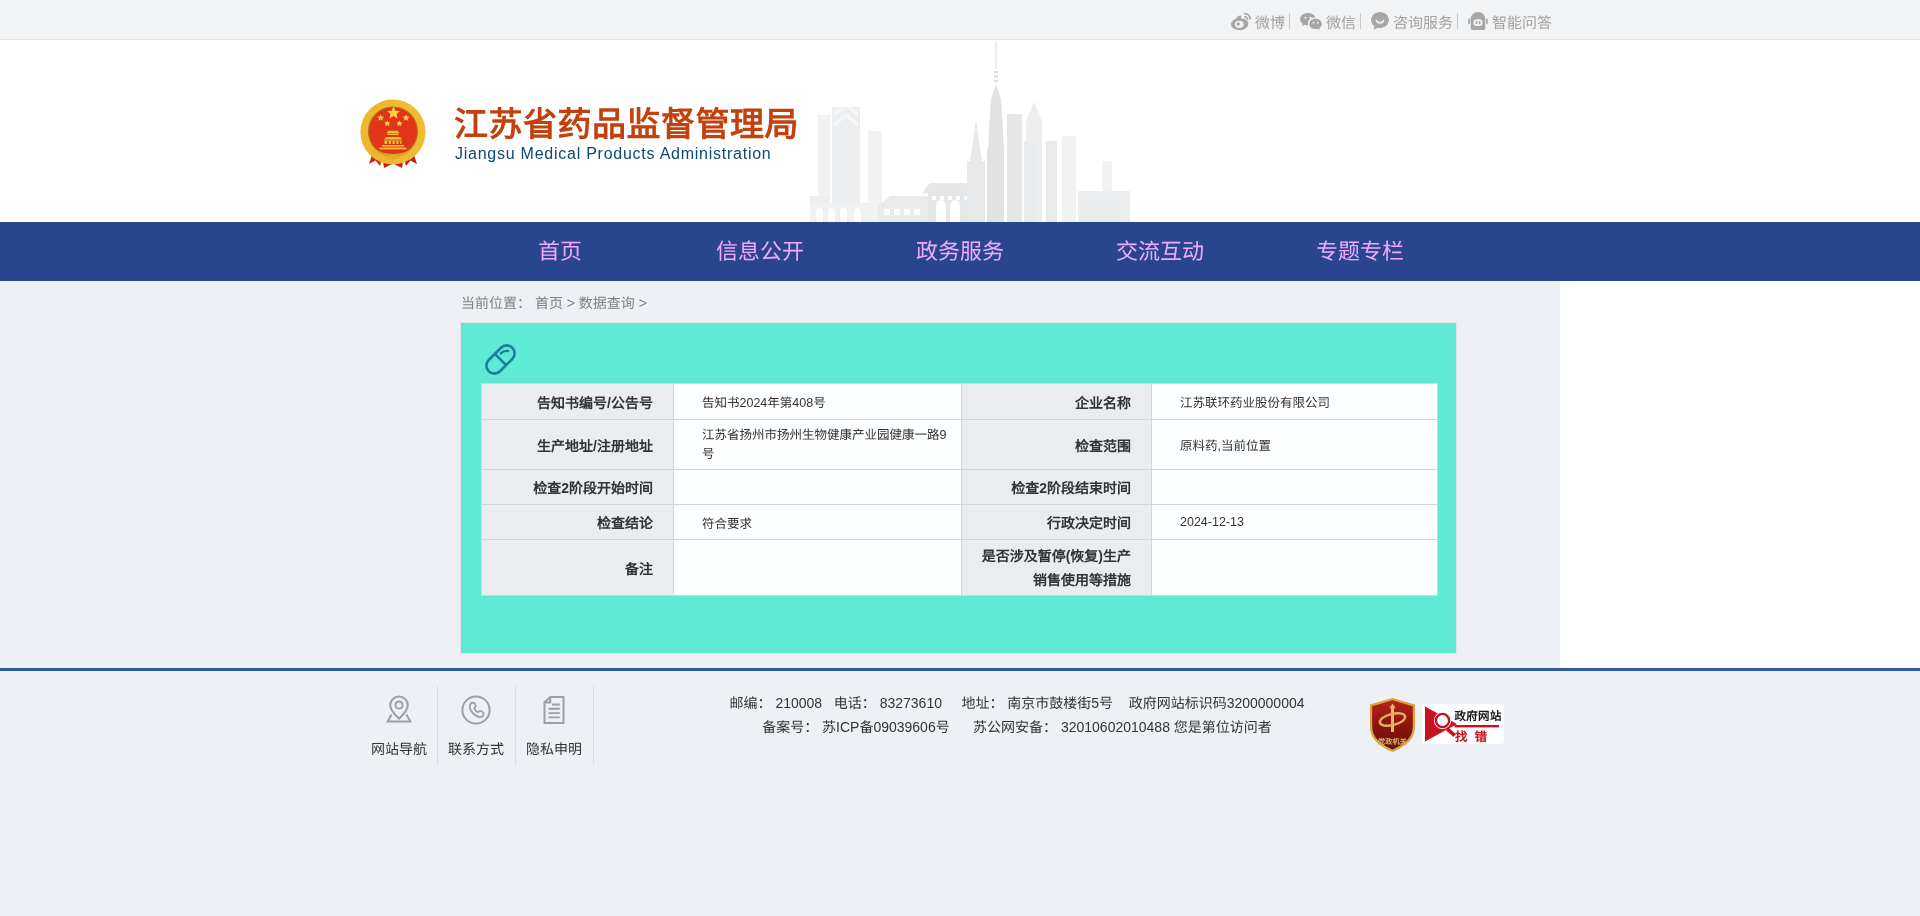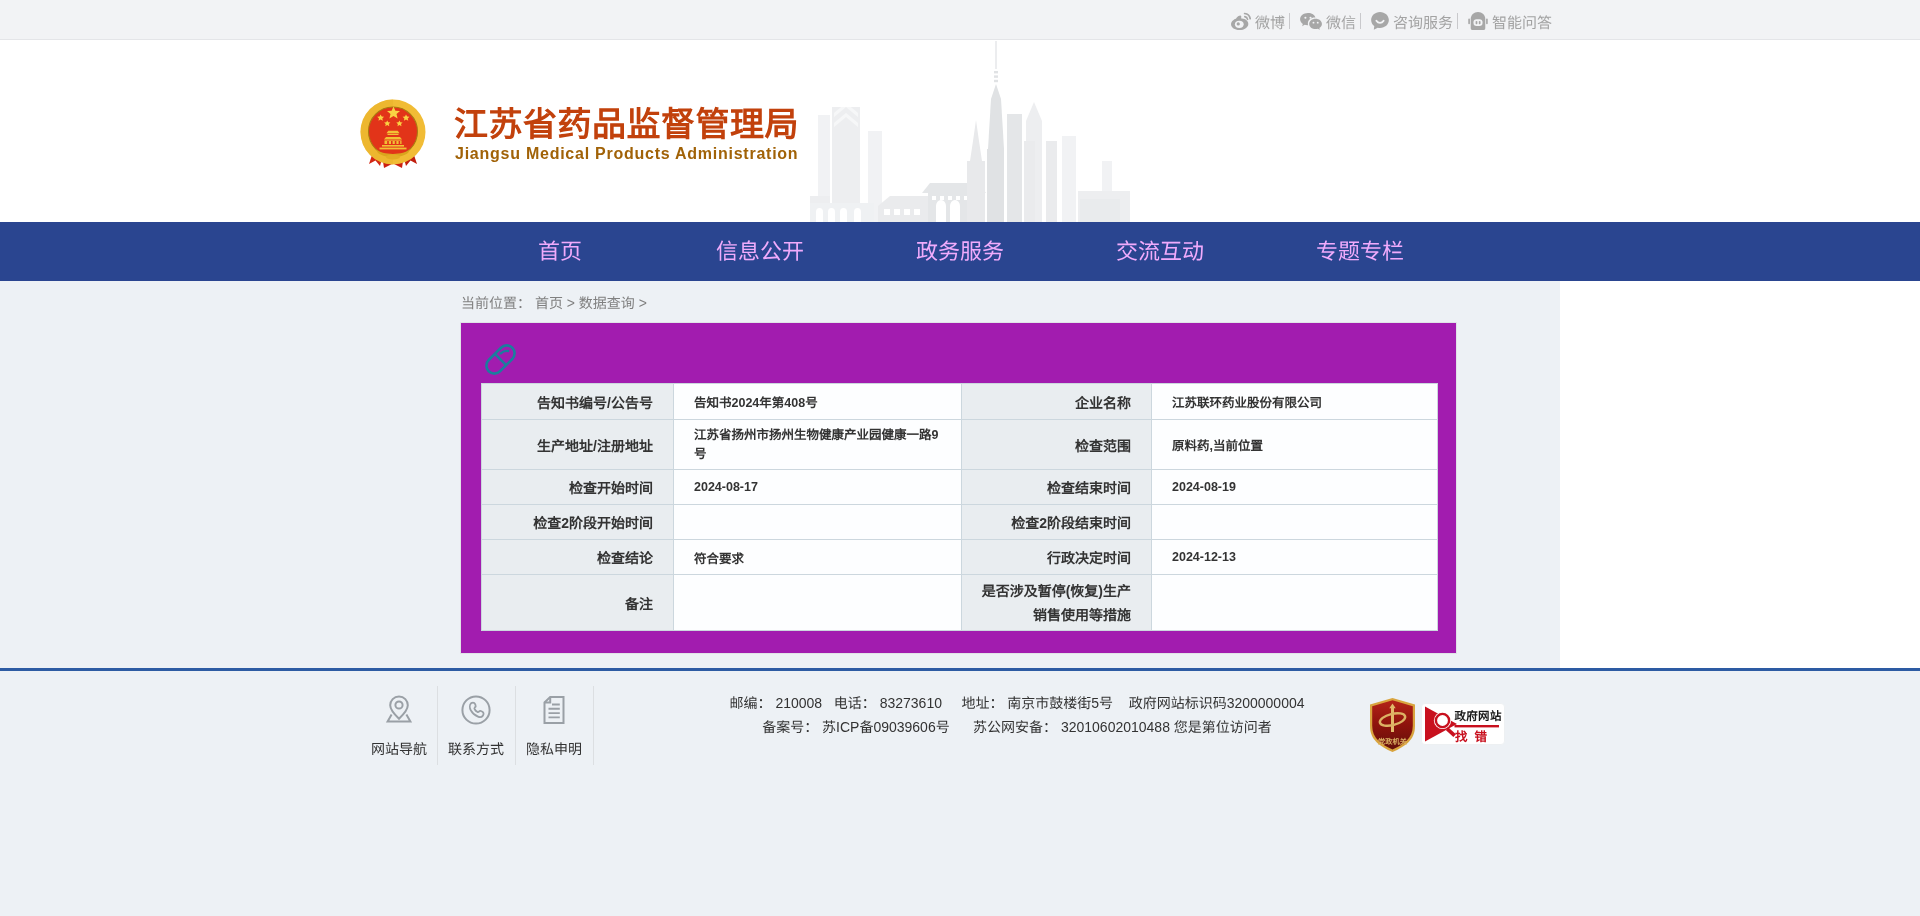--- a/index.html
+++ b/index.html
@@ -9,34 +9,34 @@
 .abs{position:absolute}
 
 #topbar{position:absolute;left:0;top:0;width:1920px;height:40px;background:#f2f3f5;border-bottom:1px solid #e4e5e8}
 #topbar .wrap{position:absolute;right:368px;top:0;height:42px;display:flex;align-items:center;color:#a3a3a3;font-size:15px}
 #topbar .it{display:flex;align-items:center;gap:3px;white-space:nowrap}
 #topbar .sep{width:1px;height:16px;background:#c9c9cc;margin:0 9px 0 4px}
 
 #header{position:absolute;left:0;top:41px;width:1920px;height:181px;background:#fff}
 #logo{position:absolute;left:360px;top:56px}
 #zhtitle{position:absolute;left:454px;top:56px;font-size:34px;font-weight:bold;color:#c2410c;letter-spacing:0.5px;white-space:nowrap}
-#entitle{position:absolute;left:455px;top:104px;font-size:16px;letter-spacing:0.75px;font-weight:bold;color:#a16207;white-space:nowrap}
+#entitle{position:absolute;left:455px;top:104px;font-size:16px;letter-spacing:0.75px;font-weight:normal;color:#0c4a6e;white-space:nowrap}
 #skyline{position:absolute;left:810px;top:0px}
 
 #nav{position:absolute;left:0;top:222px;width:1920px;height:59px;background:#2a4590;display:flex;justify-content:center}
 #nav .ni{width:200px;height:59px;line-height:59px;text-align:center;color:#f0abfc;font-size:22px}
 
 #content{position:absolute;left:0;top:281px;width:1560px;height:387px;background:#edf1f5}
 #crumb{position:absolute;left:461px;top:11px;font-size:14px;color:#808080}
-#box{position:absolute;left:460px;top:41px;width:997px;height:332px;background:#a21caf;border:1px solid #e0e3e7}
+#box{position:absolute;left:460px;top:41px;width:997px;height:332px;background:#5eead4;border:1px solid #e0e3e7}
 #pill{position:absolute;left:18px;top:15px}
 #tbl{position:absolute;left:20px;top:60px;border-collapse:collapse;table-layout:fixed}
 #tbl td{border:1px solid #ccd7de;font-size:14px;color:#333;vertical-align:middle}
 #tbl td.l{background:#e9edf0;font-weight:bold;text-align:right;padding-right:20px}
-#tbl td.v{background:#fdfeff;font-weight:bold;text-align:left;padding-left:20px;font-size:12.5px}
+#tbl td.v{background:#fdfeff;font-weight:normal;text-align:left;padding-left:28px;font-size:12.5px}
 
 #blueline{position:absolute;left:0;top:668px;width:1920px;height:3px;background:#2d5ba3}
 #footer{position:absolute;left:0;top:671px;width:1920px;height:245px;background:#edf1f5}
 .fsep{position:absolute;top:15px;width:1px;height:79px;background:#dcdfe2}
 .fic{position:absolute;top:23px;text-align:center;color:#333;font-size:14px}
 .fic svg{display:block;margin:0 auto 12px}
 #ftext{position:absolute;left:717px;top:20px;width:600px;text-align:center;font-size:14px;color:#333;line-height:24px;white-space:nowrap}
 </style>
 </head>
 <body>
@@ -203,26 +203,20 @@
             <td class="l">告知书编号/公告号</td>
             <td class="v">告知书2024年第408号</td>
             <td class="l">企业名称</td>
             <td class="v">江苏联环药业股份有限公司</td>
           </tr>
       <tr style="height:50px">
             <td class="l">生产地址/注册地址</td>
             <td class="v" style="line-height:19px">江苏省扬州市扬州生物健康产业园健康一路9<br>号</td>
             <td class="l">检查范围</td>
             <td class="v">原料药,当前位置</td>
-          </tr>
-      <tr style="height:35px">
-            <td class="l">检查开始时间</td>
-            <td class="v">2024-08-17</td>
-            <td class="l">检查结束时间</td>
-            <td class="v">2024-08-19</td>
           </tr>
       <tr style="height:35px">
             <td class="l">检查2阶段开始时间</td>
             <td class="v"></td>
             <td class="l">检查2阶段结束时间</td>
             <td class="v"></td>
           </tr>
       <tr style="height:35px">
             <td class="l">检查结论</td>
             <td class="v">符合要求</td>

